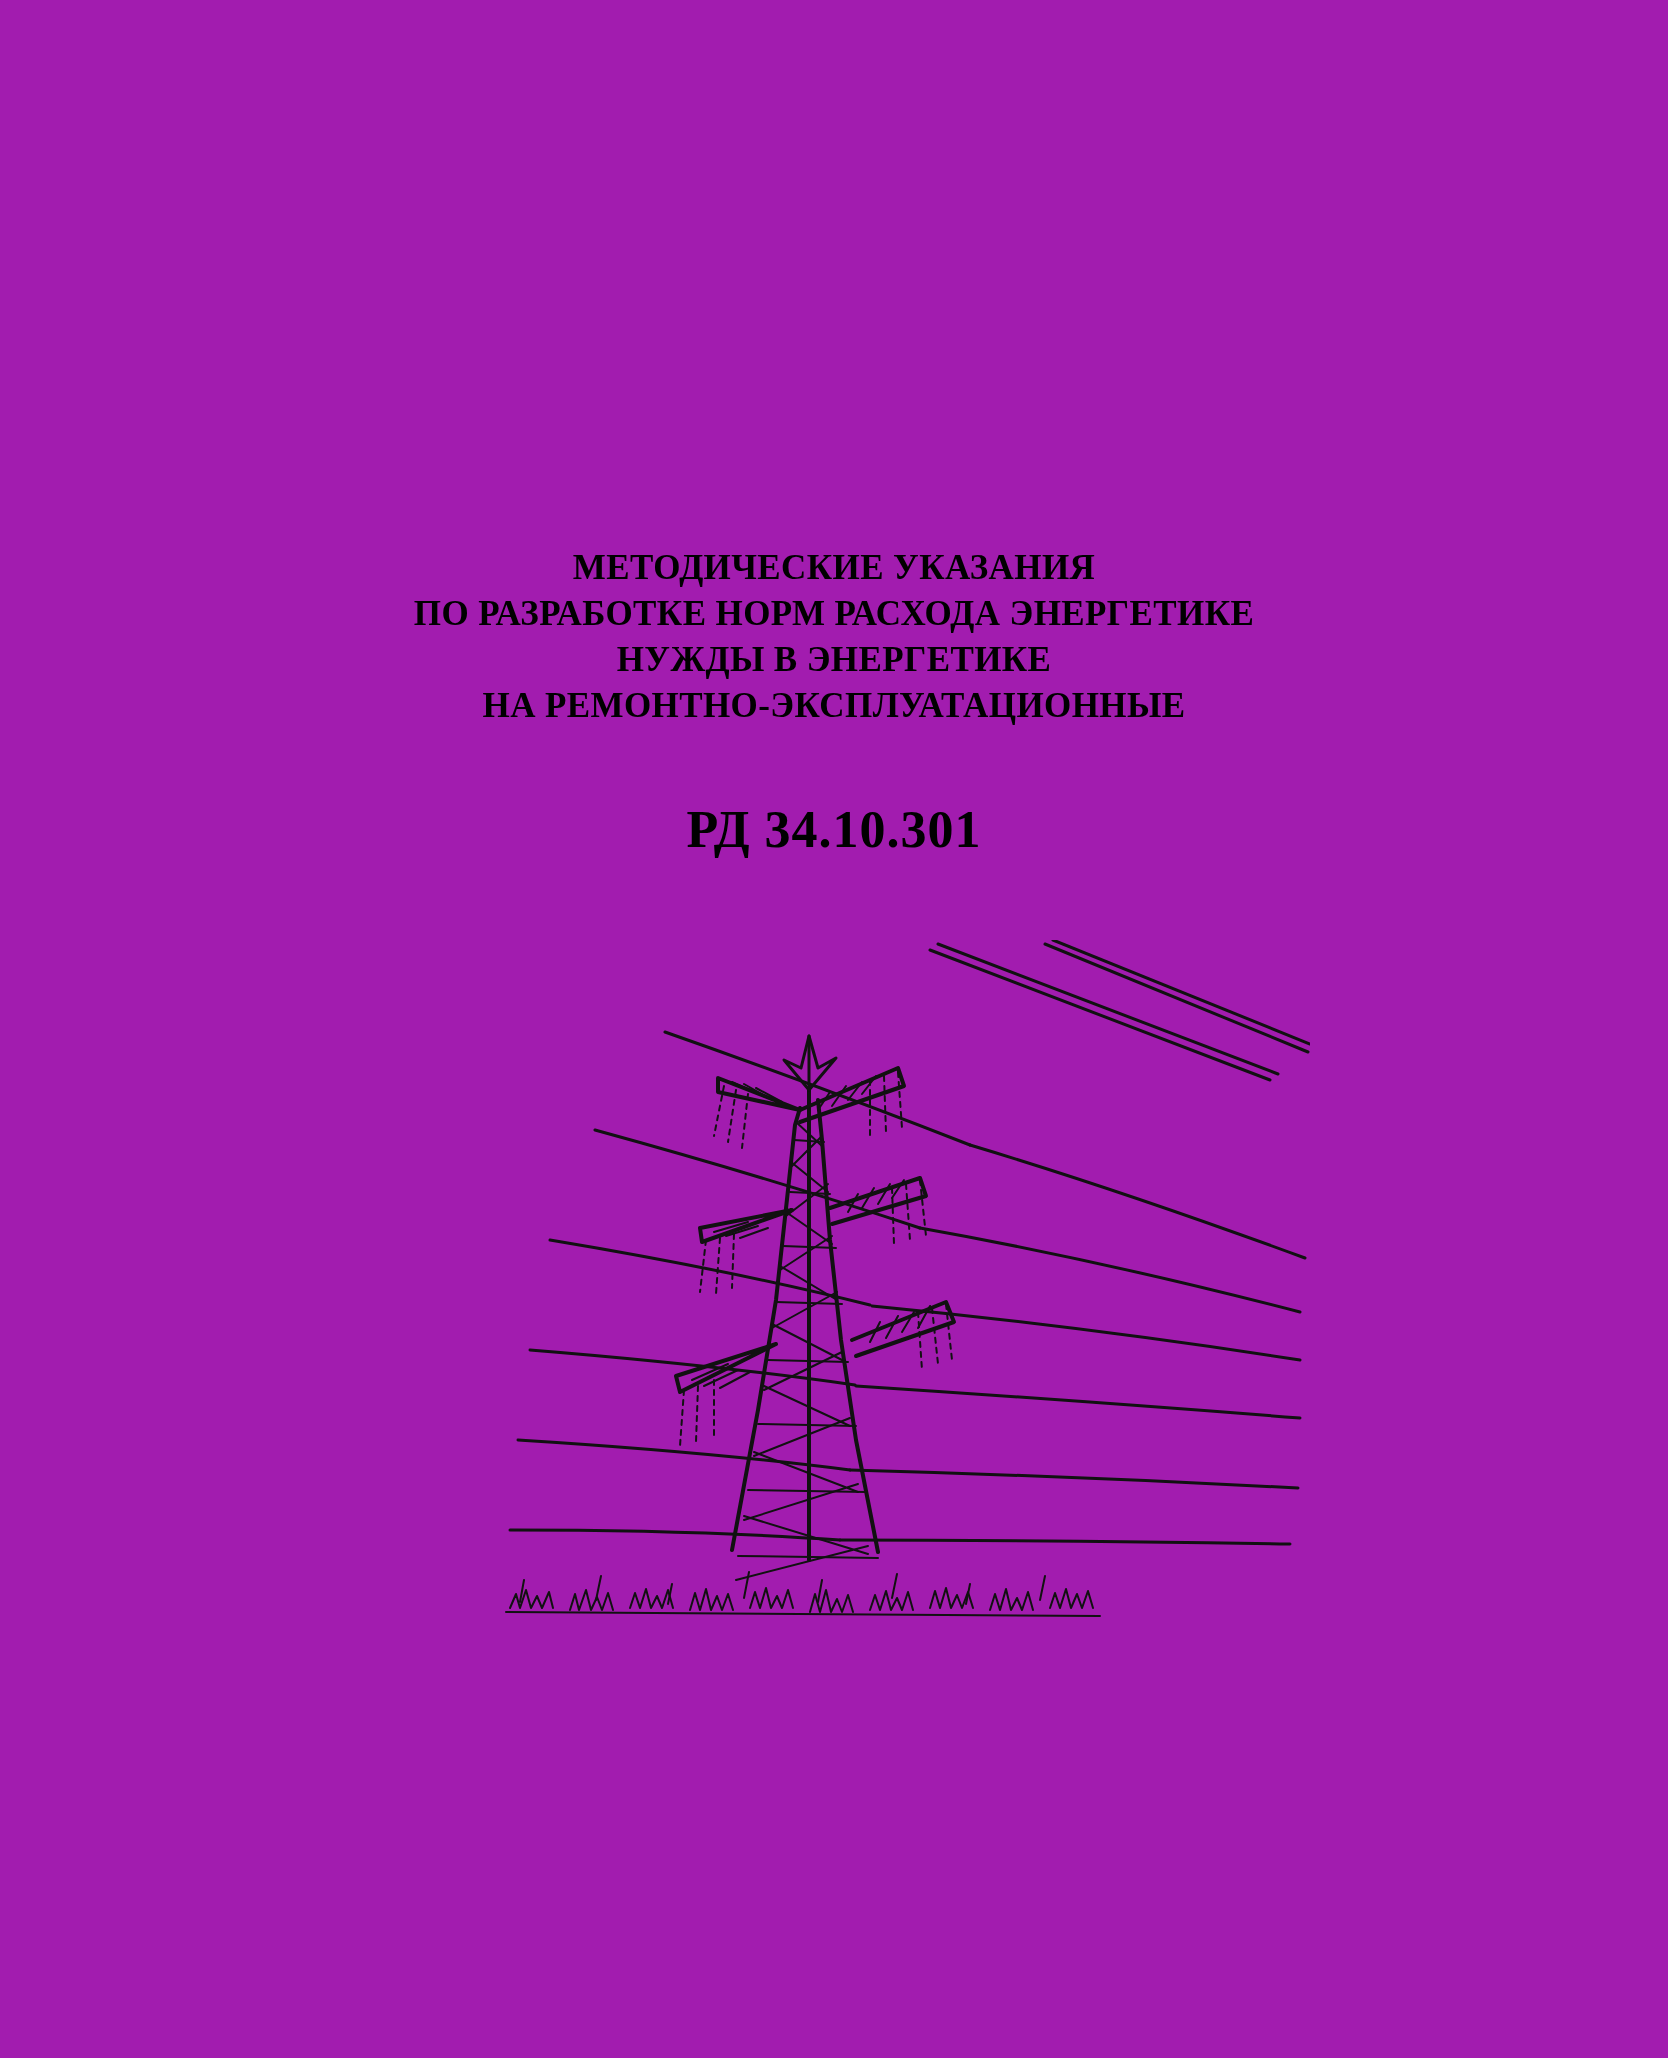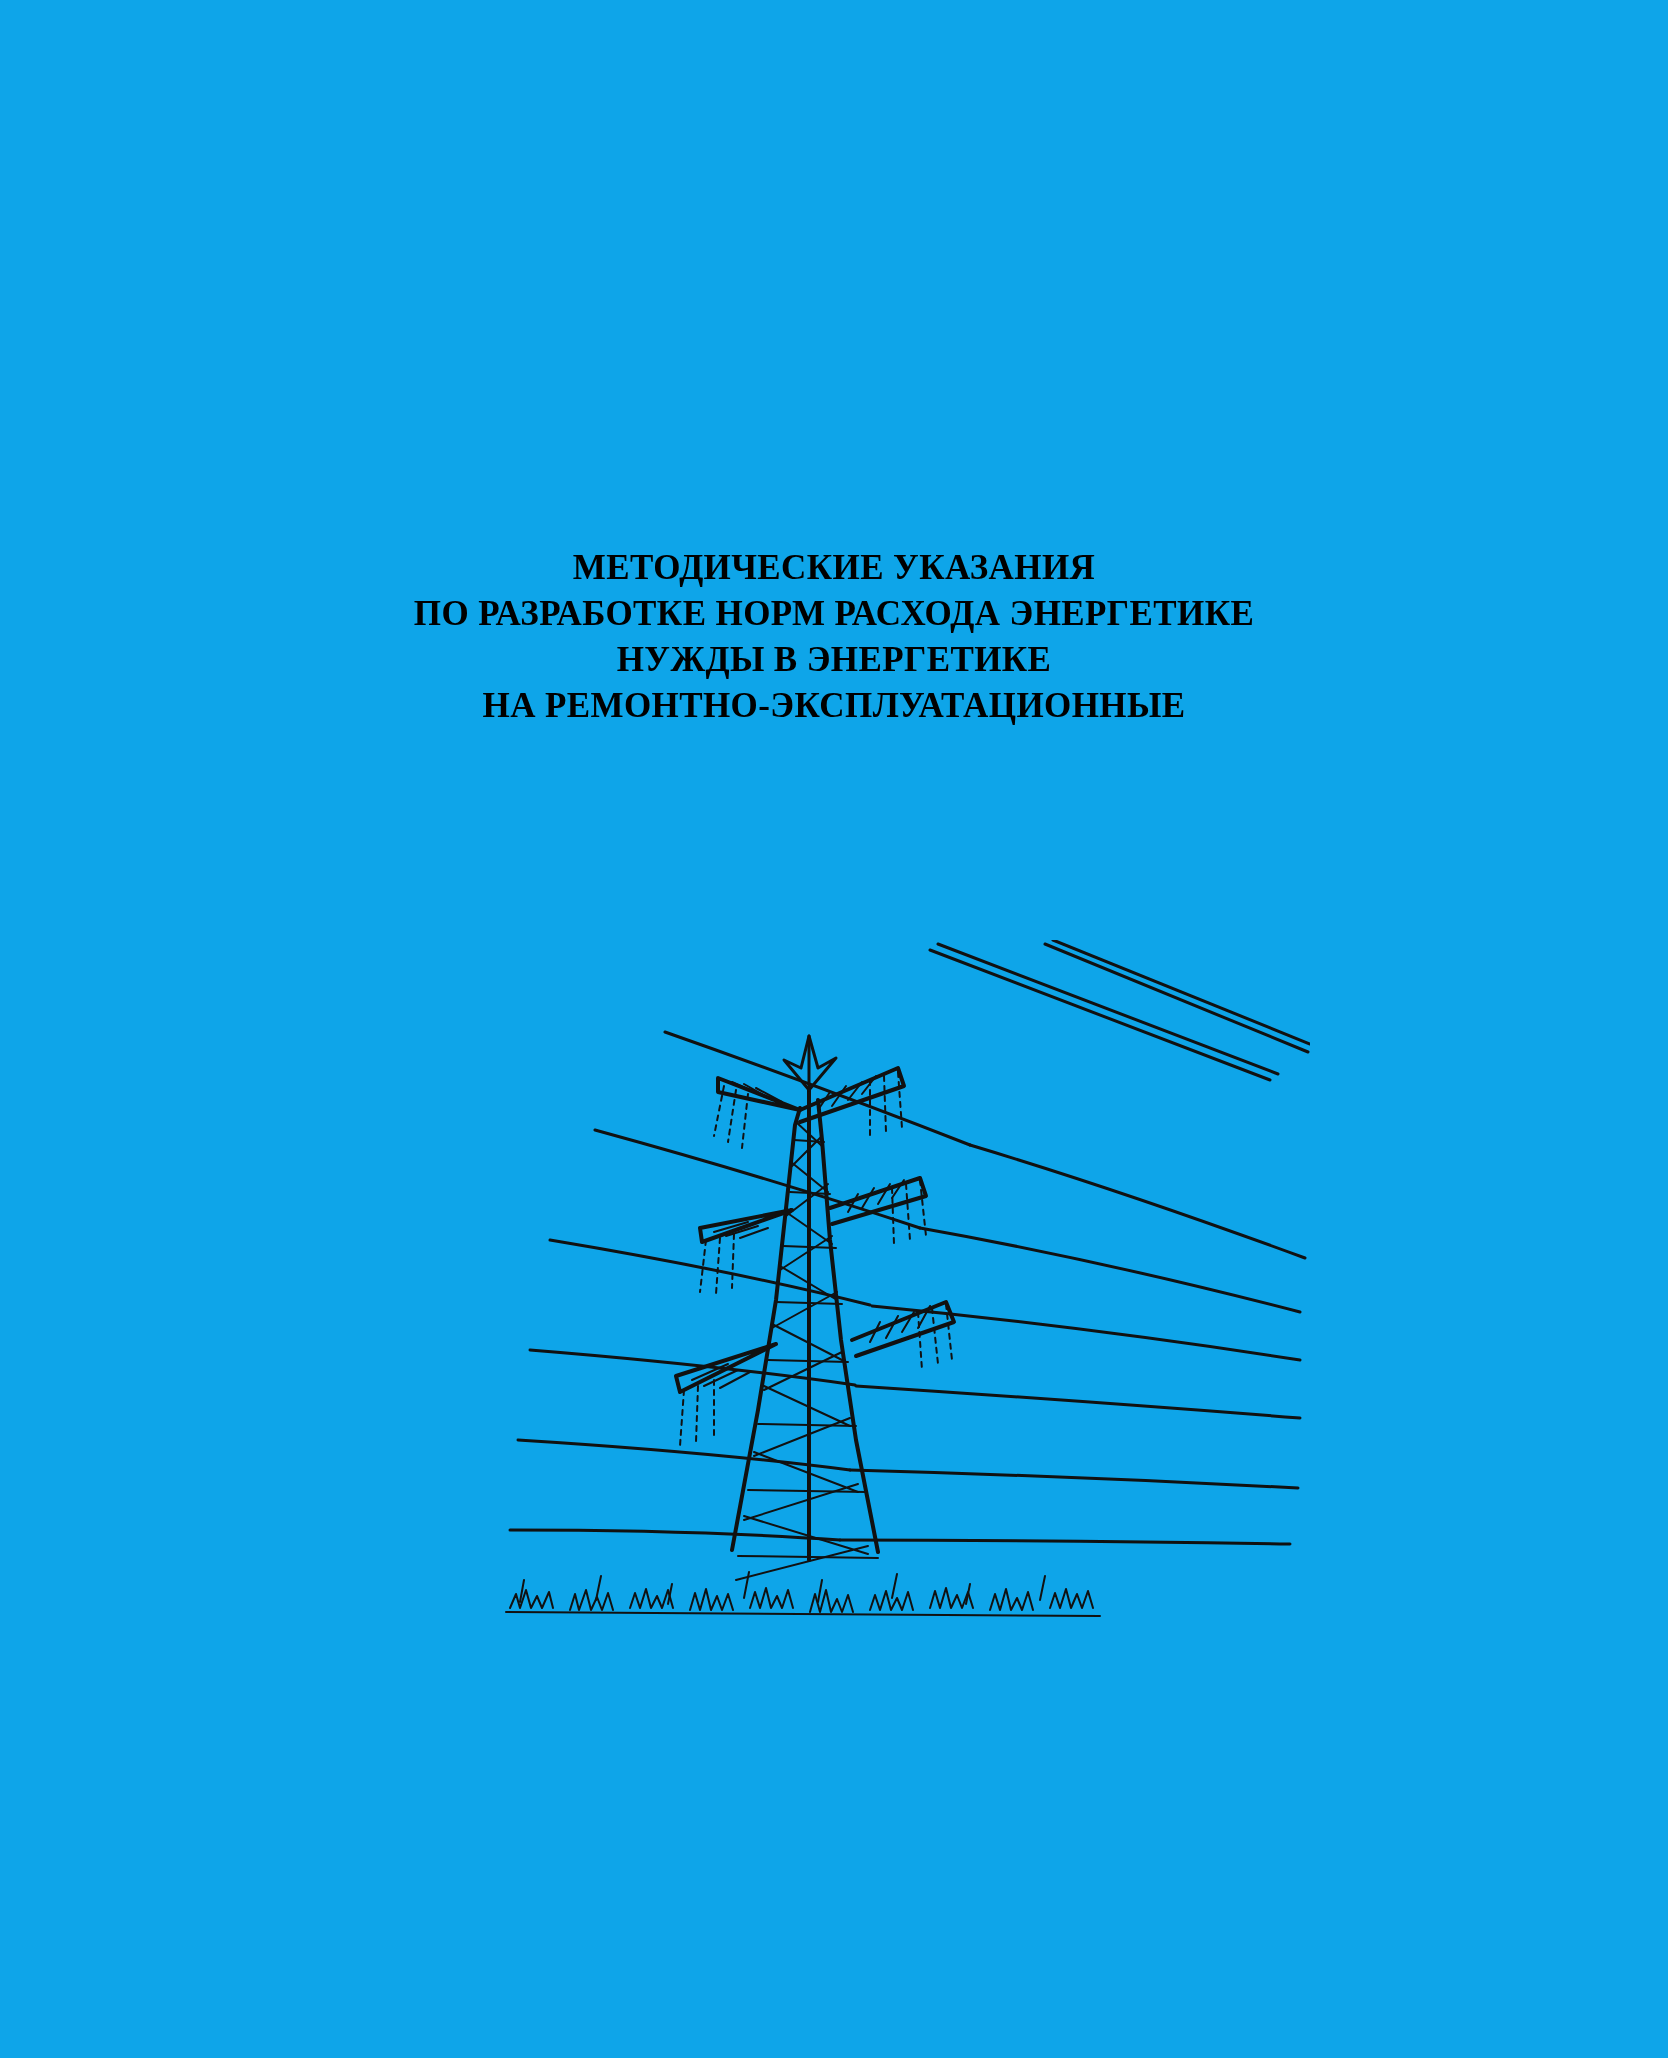--- a/index.html
+++ b/index.html
@@ -5,21 +5,21 @@
 <style>
   html, body {
     margin: 0;
     padding: 0;
     background: #ffffff;
   }
   .page {
     position: relative;
     width: 1668px;
     height: 2058px;
-    background: #0ea5e9;
+    background: #a21caf;
     overflow: hidden;
     font-family: "Liberation Serif", "DejaVu Serif", serif;
     color: #000000;
   }
 
   .title-block {
     position: absolute;
     top: 545px;
     left: 0;
     width: 1668px;
@@ -64,20 +64,21 @@
 
 <div class="page">
 
   <div class="title-block">
     <div class="title-line">МЕТОДИЧЕСКИЕ УКАЗАНИЯ</div>
     <div class="title-line">ПО РАЗРАБОТКЕ НОРМ РАСХОДА ЭНЕРГЕТИКЕ</div>
     <div class="title-line">НУЖДЫ В ЭНЕРГЕТИКЕ</div>
     <div class="title-line">НА РЕМОНТНО-ЭКСПЛУАТАЦИОННЫЕ</div>
   </div>
 
+  <div class="doc-code">РД 34.10.301</div>
 
   <div class="illustration">
     <svg viewBox="0 0 810 700" xmlns="http://www.w3.org/2000/svg" aria-hidden="true">
       <g stroke="#111111" fill="none" stroke-linecap="round" stroke-linejoin="round">
 
         <g stroke-width="3">
           <path d="M430 10 L770 140"></path>
           <path d="M438 4 L778 134"></path>
           <path d="M545 4 L808 112"></path>
           <path d="M553 0 L810 104"></path>

